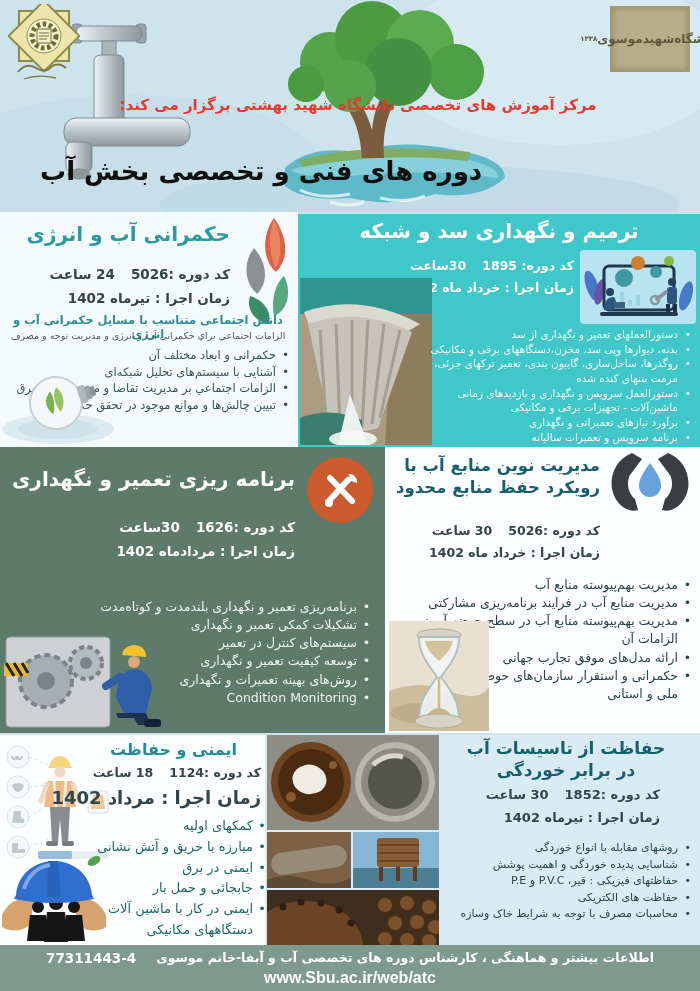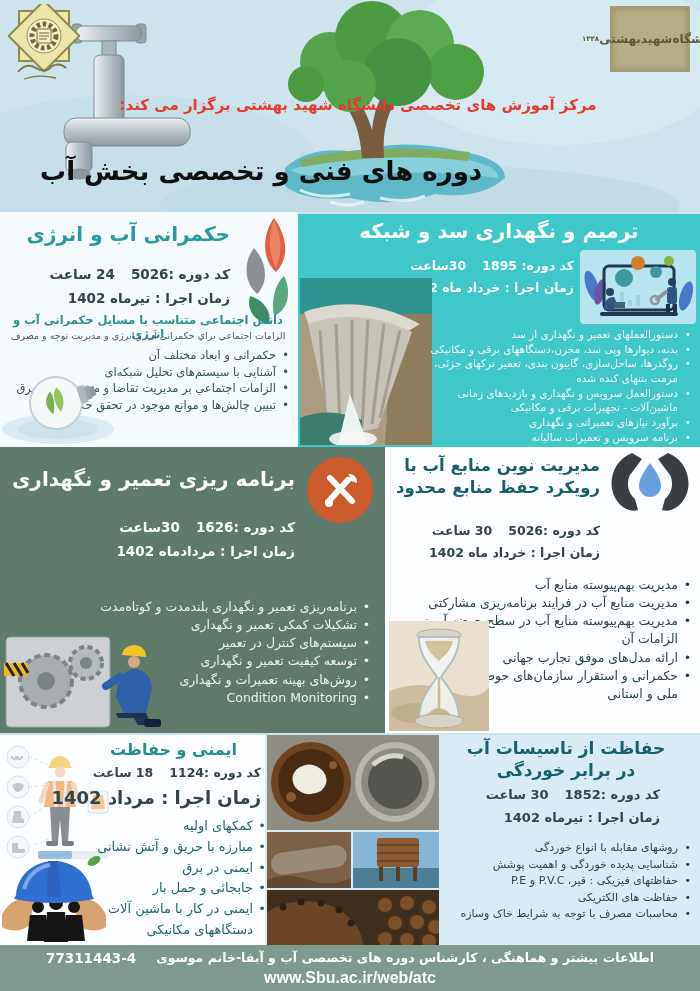--- a/index.html
+++ b/index.html
@@ -143,21 +143,21 @@
         <rect x="-7" y="-7" width="14" height="14" fill="#f6f1cd" stroke="#6e6b33"></rect>
         <path d="M-5 -3 h10 M-5 0 h10 M-5 3 h8" stroke="#6e6b33" stroke-width="1.2" fill="none"></path>
       </g>
       <path d="M10 68 q8 -10 18 -4 t16 -2 q8 -4 14 2" fill="none" stroke="#7b7847" stroke-width="2"></path>
       <path d="M16 75 q14 -5 32 -1" fill="none" stroke="#7b7847" stroke-width="1.3"></path>
     </svg>
 
     <div class="abs logo-right">
       <div class="l">دانشگاه</div>
       <div class="l">شهید</div>
-      <div class="l">بهشتی</div>
+      <div class="l">موسوی</div>
       <div class="y">۱۳۳۸</div>
     </div>
 
     <div class="abs announcement">مرکز آموزش های تخصصی دانشگاه شهید بهشتی برگزار می کند:</div>
     <div class="abs main-title">دوره های فنی و تخصصی بخش آب</div>
   </div>
 
   <section class="abs card card-a">
     <svg class="flame" width="62" height="114" viewBox="0 0 62 114">
       <path d="M40 4 C53 22 56 44 42 58 C30 48 26 24 40 4 Z" fill="#dd5f45"></path>

